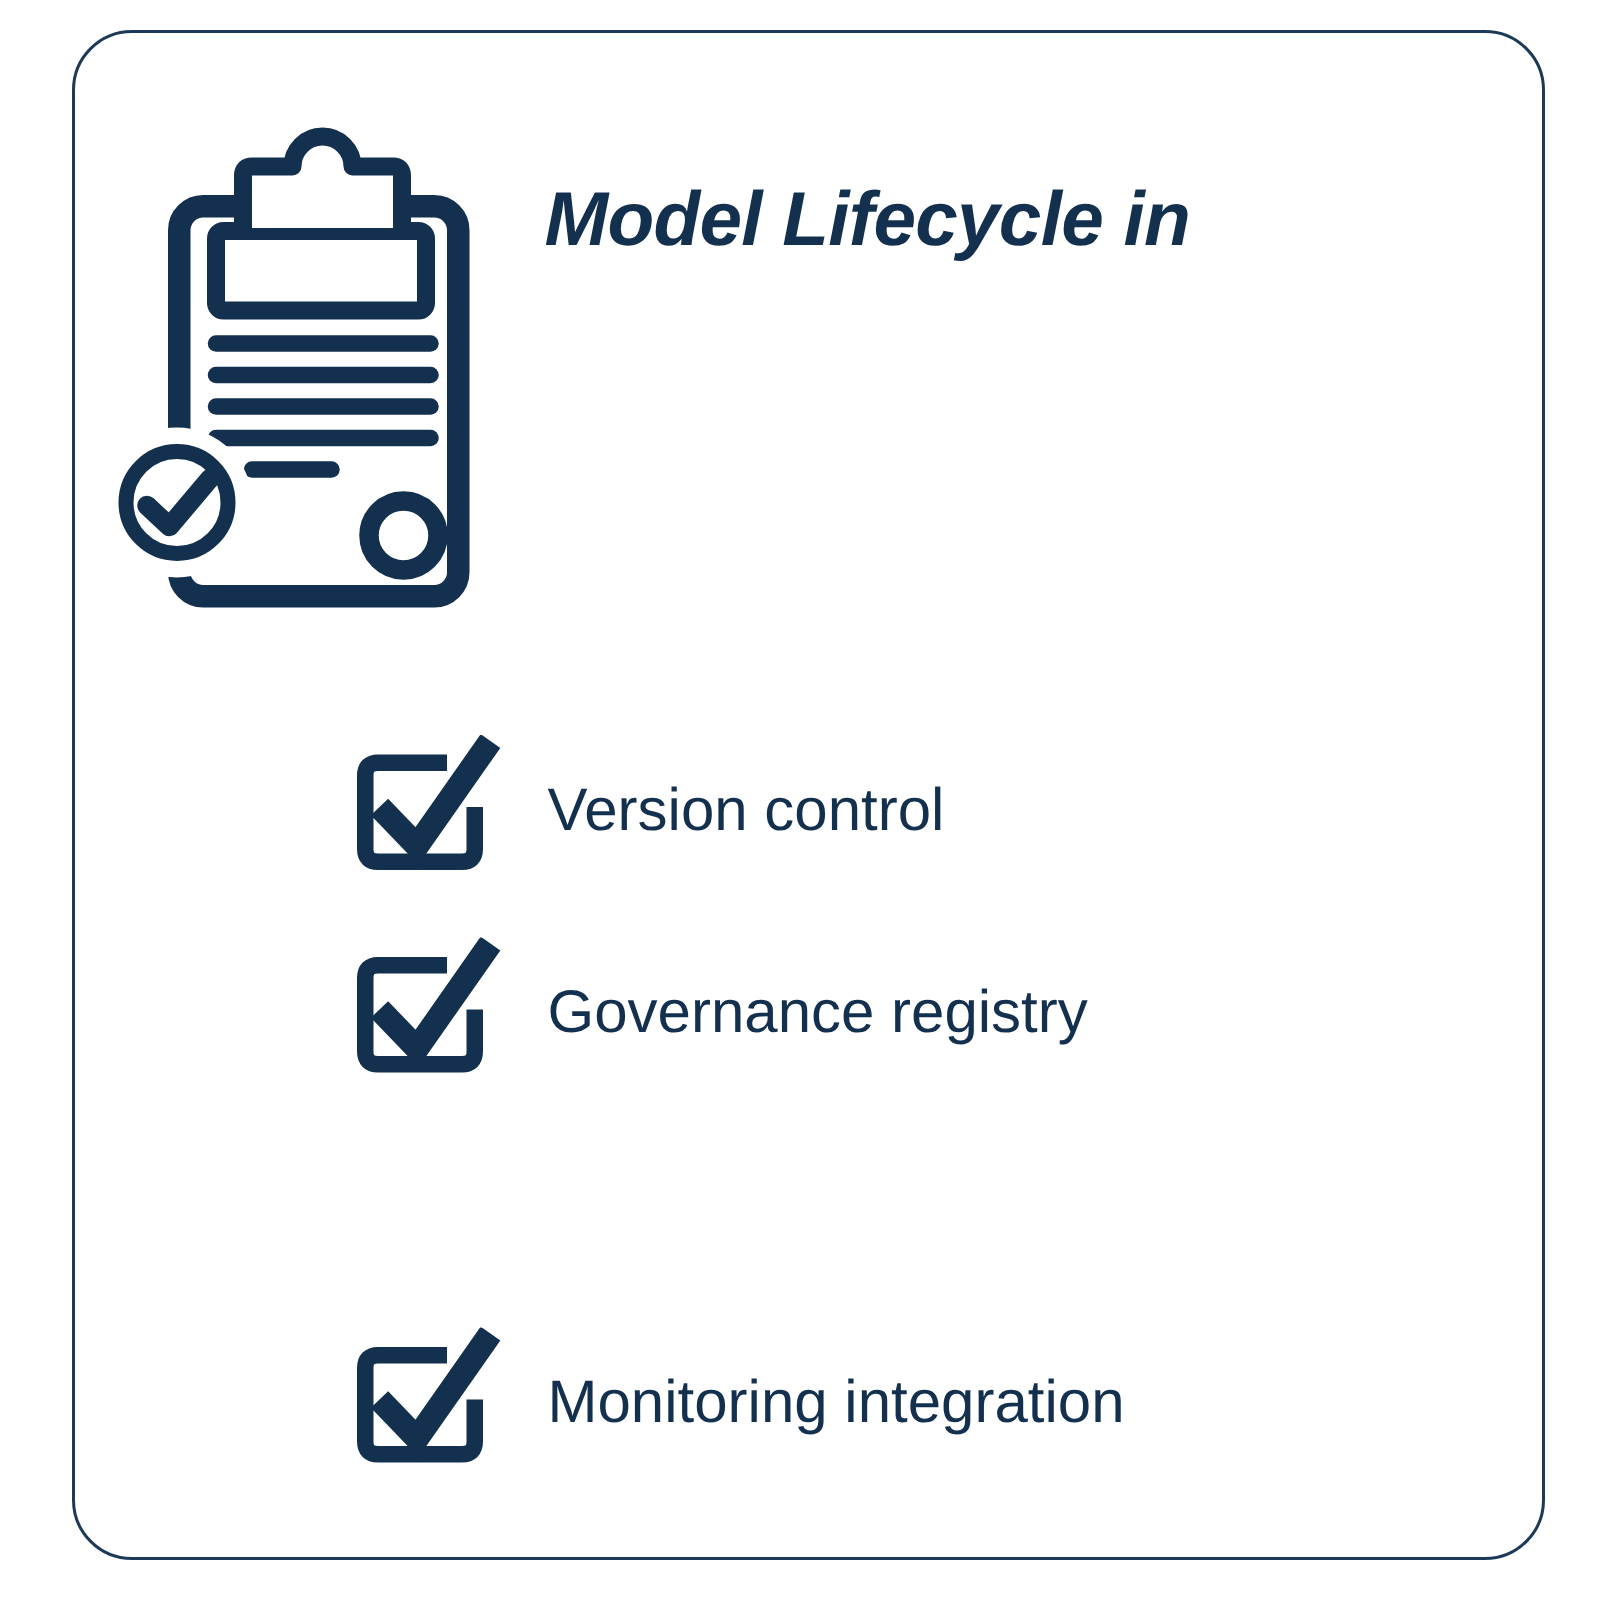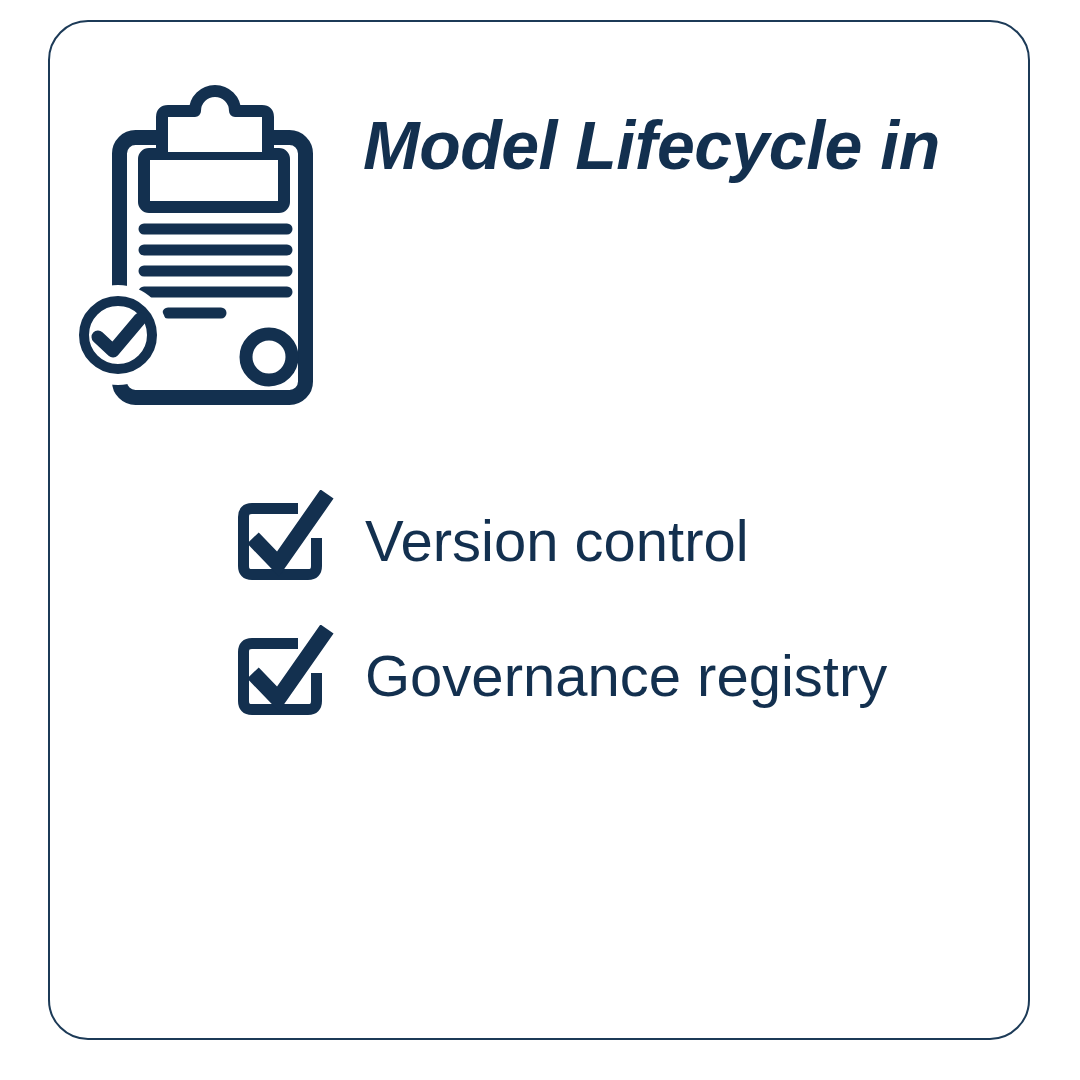--- a/index.html
+++ b/index.html
@@ -39,36 +39,36 @@
   .halo{fill:var(--white);}
   .ring{stroke:var(--navy);stroke-width:10;fill:var(--white);}
   .bcheck{stroke:var(--navy);stroke-width:13;fill:none;stroke-linecap:round;stroke-linejoin:round;}
   
   .cbx-box{stroke:var(--navy);stroke-width:11;fill:none;stroke-linejoin:round;}
   .cbx-check{stroke:var(--navy);stroke-width:16;fill:none;stroke-linecap:butt;stroke-linejoin:miter;}
   
   .title{
     position:absolute;left:363px;top:108px;
     font-style:italic;
-    font-size:68px;line-height:75px;
+    font-size:51px;line-height:75px;
     color:var(--navy);
     letter-spacing:-0.5px;
     white-space:nowrap;
   }
   .title .bold{font-weight:700;}
   .title .light{font-weight:400;}
   
   .row{
     position:absolute;left:236px;
     height:100px;
     display:flex;align-items:center;gap:29px;
   }
   .row .cbx{width:100px;height:100px;flex:none;}
   .row .label{
-    font-size:58px;
+    font-size:40px;
     font-weight:400;
     color:var(--navy);
     white-space:nowrap;
   }
   .r1{top:490px;} .r2{top:625px;} .r3{top:760px;} .r4{top:885px;}
 </style>
 </head>
 <body>
 
 <div class="stage">
@@ -110,14 +110,20 @@
         <use href="#cbx"></use>
       </svg>
     <div class="label">Version control</div>
   </div>
   <div class="row r2">
     <svg class="cbx" viewBox="0 0 100 100">
         <use href="#cbx"></use>
       </svg>
     <div class="label">Governance registry</div>
   </div>
+  <div class="row r4">
+    <svg class="cbx" viewBox="0 0 100 100">
+        <use href="#cbx"></use>
+      </svg>
+    <div class="label">Monitoring integration</div>
+  </div>
 
 </div>
 
 </body></html>

